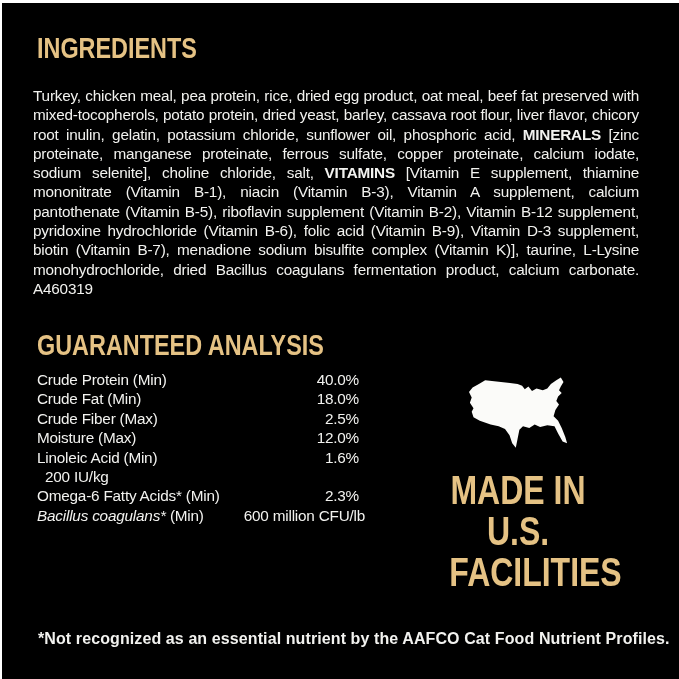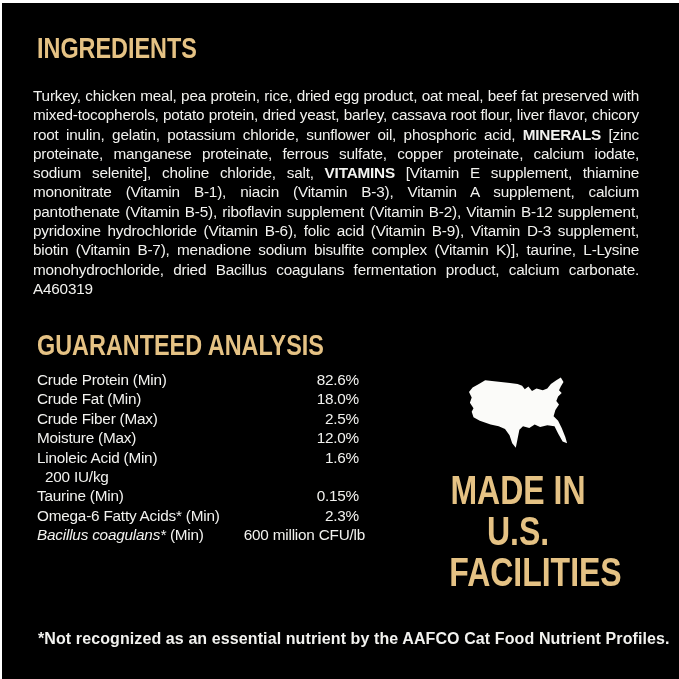--- a/index.html
+++ b/index.html
@@ -59,44 +59,40 @@
 
   <h1 class="heading" id="ingredients-heading">INGREDIENTS</h1>
 
   <p class="paragraph" id="ingredients-paragraph"><span>Turkey, chicken meal, pea protein, rice, dried egg product, oat meal, beef fat preserved with mixed-tocopherols, potato protein, dried yeast, barley, cassava root flour, liver flavor, chicory root inulin, gelatin, potassium chloride, sunflower oil, phosphoric acid, </span><b>MINERALS</b><span> [zinc proteinate, manganese proteinate, ferrous sulfate, copper proteinate, calcium iodate, sodium selenite], choline chloride, salt, </span><b>VITAMINS</b><span> [Vitamin E supplement, thiamine mononitrate (Vitamin B-1), niacin (Vitamin B-3), Vitamin A supplement, calcium pantothenate (Vitamin B-5), riboflavin supplement (Vitamin B-2), Vitamin B-12 supplement, pyridoxine hydrochloride (Vitamin B-6), folic acid (Vitamin B-9), Vitamin D-3 supplement, biotin (Vitamin B-7), menadione sodium bisulfite complex (Vitamin K)], taurine, L-Lysine monohydrochloride, dried Bacillus coagulans fermentation product, calcium carbonate. A460319</span></p>
 
   <h2 class="heading" id="ga-heading">GUARANTEED ANALYSIS</h2>
 
   <div class="ga-table" id="ga-table">
       <div class="ga-row">
         <span class="ga-label"><span>Crude Protein (Min)</span></span>
-        <span class="ga-value">82.6%</span>
+        <span class="ga-value">40.0%</span>
       </div>
       <div class="ga-row">
         <span class="ga-label"><span>Crude Fat (Min)</span></span>
         <span class="ga-value">18.0%</span>
       </div>
       <div class="ga-row">
         <span class="ga-label"><span>Crude Fiber (Max)</span></span>
         <span class="ga-value">2.5%</span>
       </div>
       <div class="ga-row">
         <span class="ga-label"><span>Moisture (Max)</span></span>
         <span class="ga-value">12.0%</span>
       </div>
       <div class="ga-row">
         <span class="ga-label"><span>Linoleic Acid (Min)</span></span>
         <span class="ga-value">1.6%</span>
       </div>
       <div class="ga-row">
         <span class="ga-value">200 IU/kg</span>
-      </div>
-      <div class="ga-row">
-        <span class="ga-label"><span>Taurine (Min)</span></span>
-        <span class="ga-value">0.15%</span>
       </div>
       <div class="ga-row">
         <span class="ga-label"><span>Omega-6 Fatty Acids* (Min)</span></span>
         <span class="ga-value">2.3%</span>
       </div>
       <div class="ga-row">
         <span class="ga-label"><span class="it">Bacillus coagulans*</span><span> (Min)</span></span>
         <span class="ga-value">600 million CFU/lb</span>
       </div>
     </div>

